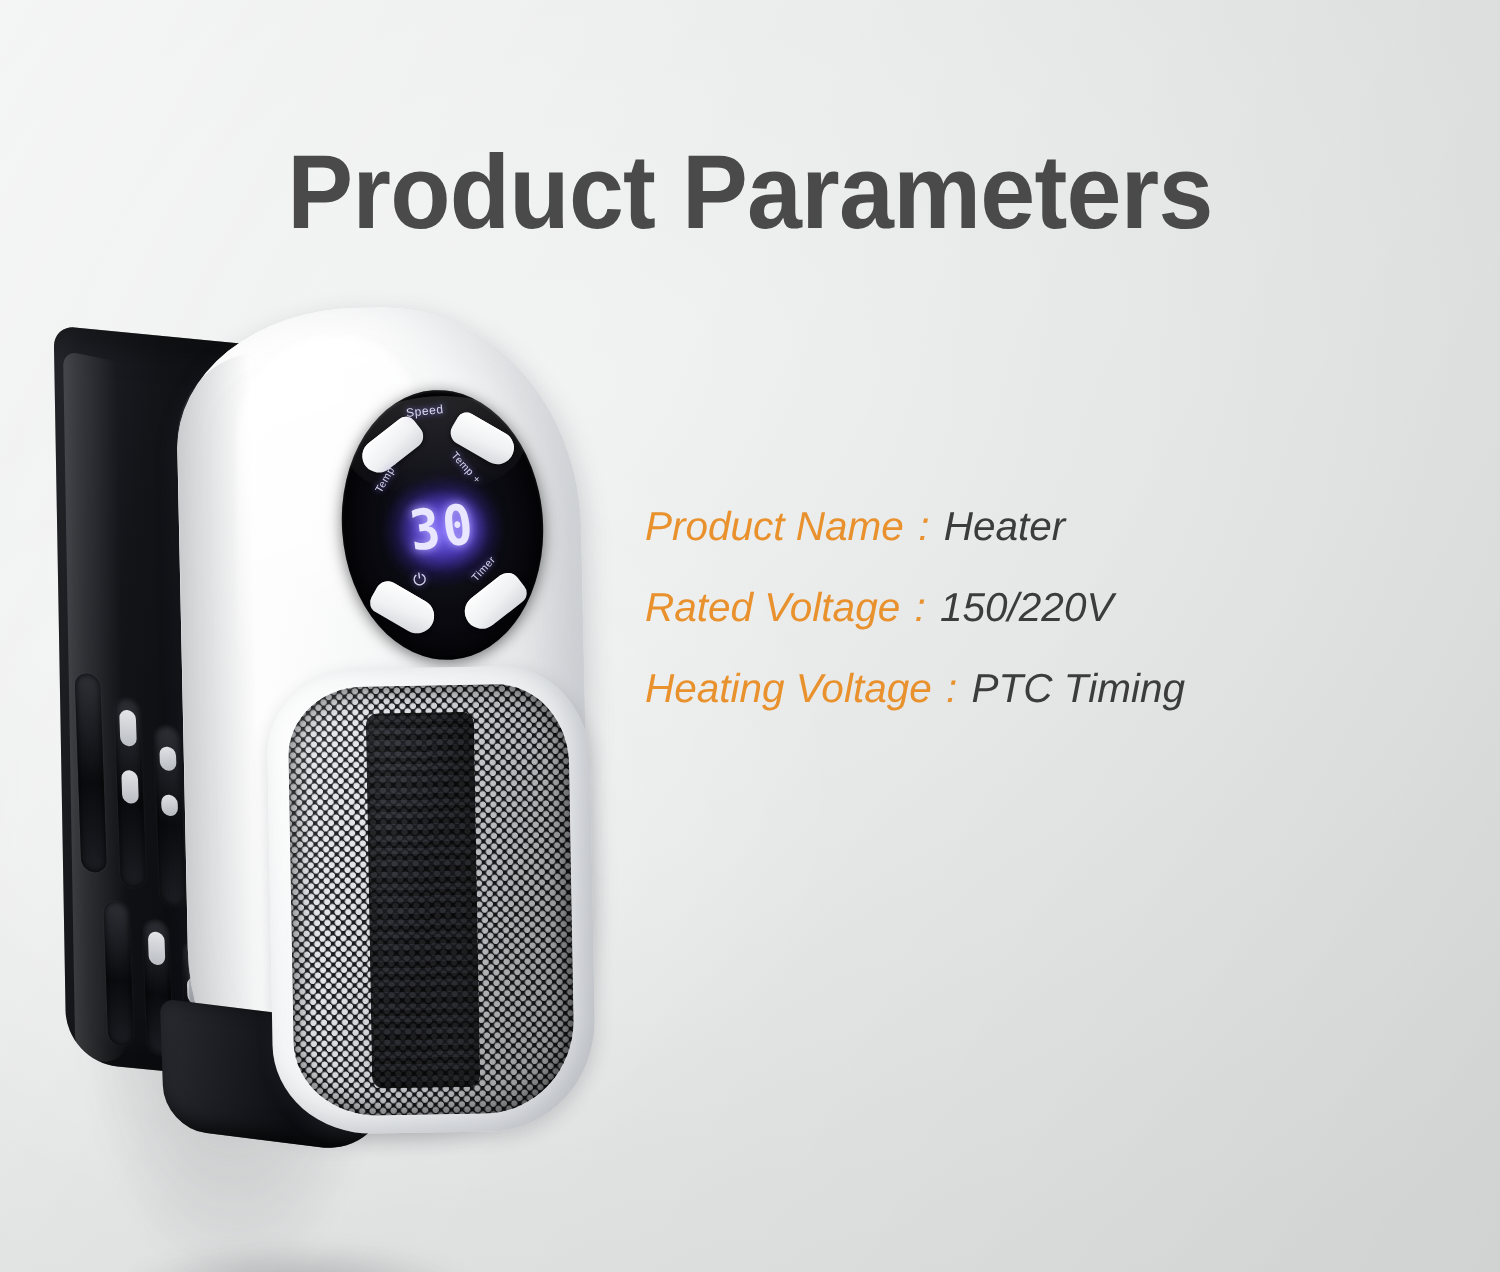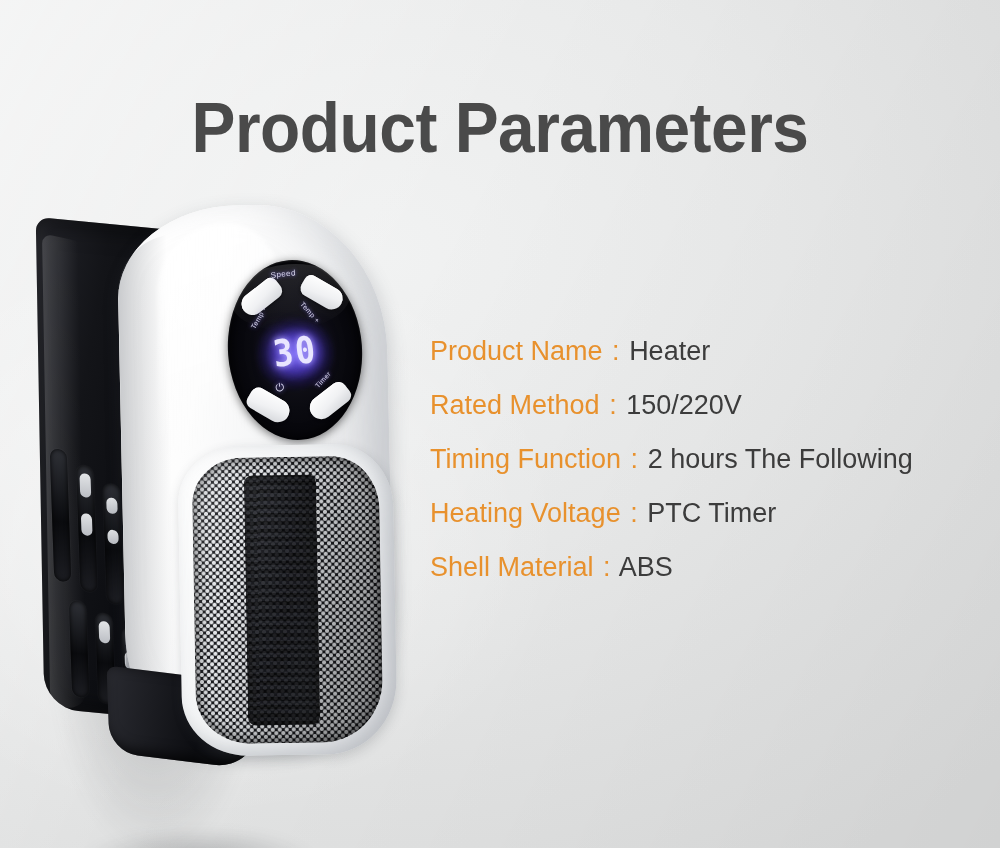--- a/index.html
+++ b/index.html
@@ -40,20 +40,21 @@
     white-space:nowrap;
   }
 
   
   .specs{
     position:absolute;left:430px;top:324px;width:560px;
   }
   .spec-row{
     height:54px;line-height:54px;white-space:nowrap;
     font-size:27px;
+    font-style:italic;
   }
   .spec-label{color:#e8912d;}
   .spec-sep{color:#e8912d;padding:0 2px;}
   .spec-value{color:#3c3c3c;}
 
   
   .heater{
     position:absolute;left:30px;top:205px;width:370px;height:560px;
   }
   
@@ -283,34 +284,24 @@
 
   </div>
 
   <div class="specs">
     <div class="spec-row">
       <span class="spec-label">Product Name</span>
       <span class="spec-sep">:</span>
       <span class="spec-value">Heater</span>
     </div>
     <div class="spec-row">
-      <span class="spec-label">Rated Method</span>
+      <span class="spec-label">Rated Voltage</span>
       <span class="spec-sep">:</span>
       <span class="spec-value">150/220V</span>
-    </div>
-    <div class="spec-row">
-      <span class="spec-label">Timing Function</span>
-      <span class="spec-sep">:</span>
-      <span class="spec-value">2 hours The Following</span>
     </div>
     <div class="spec-row">
       <span class="spec-label">Heating Voltage</span>
       <span class="spec-sep">:</span>
-      <span class="spec-value">PTC Timer</span>
-    </div>
-    <div class="spec-row">
-      <span class="spec-label">Shell Material</span>
-      <span class="spec-sep">:</span>
-      <span class="spec-value">ABS</span>
+      <span class="spec-value">PTC Timing</span>
     </div>
   </div>
 
 </div>
 
 </body></html>

